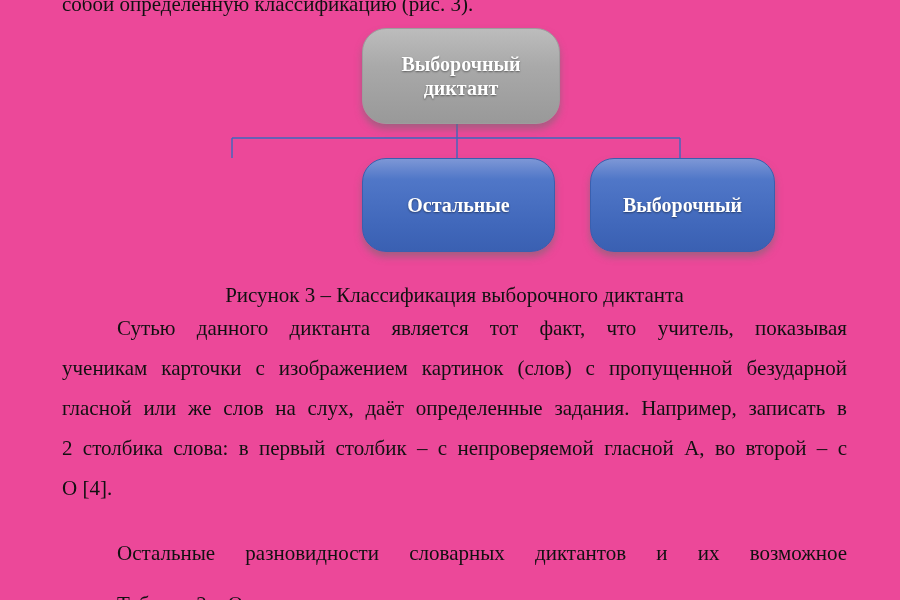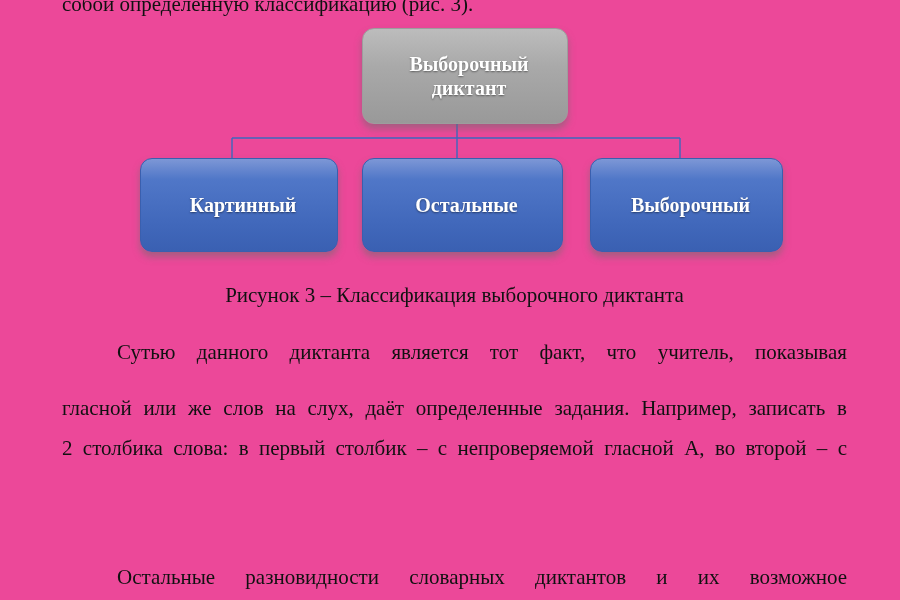--- a/index.html
+++ b/index.html
@@ -22,42 +22,41 @@
     line-height: 40px;
     font-size: 21px;
     white-space: nowrap;
   }
   .justify {
     white-space: normal;
     text-align: justify;
     text-align-last: justify;
   }
   .leftal { text-align: left; }
-  .indent { text-indent: 55px; margin-top: 24px; }
+  .indent { text-indent: 55px; }
   .caption { top: 267px; text-align: center; white-space: normal; margin-top: 8px; }
   .cut-top { top: -16px; }
 
   
   .diagram { position: absolute; left: 0; top: 0; width: 900px; height: 280px; }
   .connectors { position: absolute; left: 0; top: 0; }
   .node {
     position: absolute;
-    border-radius: 12px;
+    border-radius: 24px;
     display: flex;
     flex-direction: column;
     align-items: center;
     justify-content: center;
     color: #ffffff;
     font-weight: bold;
     font-size: 20px;
     text-align: center;
     line-height: 24px;
     text-shadow: 0 1px 2px rgba(0,0,0,0.45);
     box-shadow: 0 5px 7px rgba(110,110,110,0.55);
-    padding-left: 8px;
   }
   .node.root {
     left: 362px; top: 28px; width: 196px; height: 94px;
     background: linear-gradient(180deg, #bcbcbc 0%, #a9a9a9 40%, #999999 100%);
     border: 1px solid #9d9d9d;
   }
   .node.child {
     top: 158px; height: 92px;
     background: linear-gradient(180deg, #7d97d6 0%, #5077c8 22%, #4168bb 70%, #3a60b2 100%);
     border: 1px solid #3a5fae;
@@ -76,28 +75,29 @@
   <div class="diagram">
     <svg class="connectors" width="900" height="280" viewBox="0 0 900 280">
       <path d="M457 122 L457 158 M232 138 L680 138 M232 138 L232 158 M680 138 L680 158" fill="none" stroke="#3e68bd" stroke-width="1.4"></path>
     </svg>
 
     <div class="node root">
       <div>Выборочный</div>
       <div>диктант</div>
     </div>
 
-    <div class="node child c1">Картинный</div>
     <div class="node child c2">Остальные</div>
     <div class="node child c3">Выборочный</div>
   </div>
 
   <div class="bodyline caption">Рисунок 3 – Классификация выборочного диктанта</div>
 
   <div class="bodyline justify indent" style="top:308px">Сутью данного диктанта является тот факт, что учитель, показывая</div>
+  <div class="bodyline justify" style="top:348px">ученикам карточки с изображением картинок (слов) с пропущенной безударной</div>
   <div class="bodyline justify" style="top:388px">гласной или же слов на слух, даёт определенные задания. Например, записать в</div>
   <div class="bodyline justify" style="top:428px">2 столбика слова: в первый столбик – с непроверяемой гласной А, во второй – с</div>
+  <div class="bodyline leftal" style="top:468px">О [4].</div>
 
   <div class="bodyline justify indent" style="top:533px">Остальные разновидности словарных диктантов и их возможное</div>
 
   <div class="bodyline leftal indent" style="top:584px">Таблица 2 – О</div>
 
 </div>
 
 </body></html>

